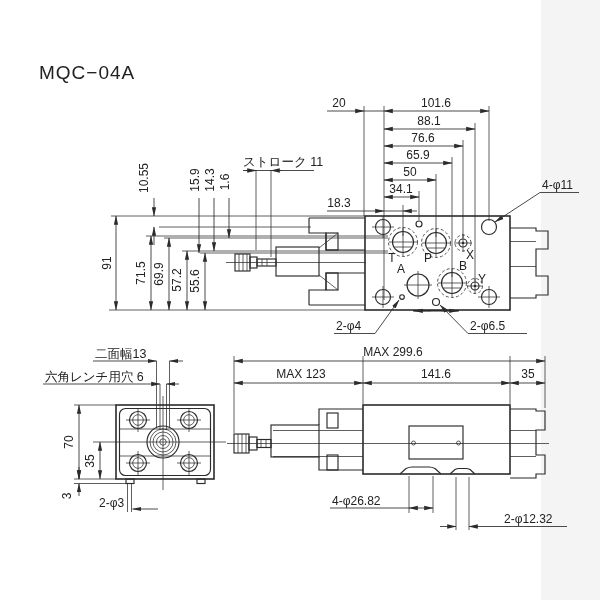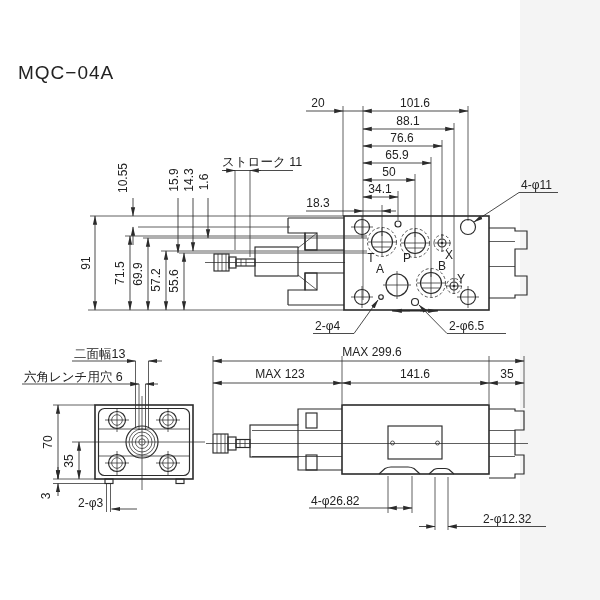--- a/index.html
+++ b/index.html
@@ -1,18 +1,19 @@
 <!DOCTYPE html>
 <html><head>
 <meta charset="utf-8">
 <style>
   html,body { margin:0; padding:0; background:#f4f4f4; }
   #page {
     width:520px; height:600px; background:#ffffff; position:relative;
     font-family:"Liberation Sans", sans-serif;
+    padding-left:21px;
   }
   svg text {
     font-family:"Liberation Sans", sans-serif;
     fill:#222222;
     font-size:12px;
   }
   svg text.ttl { font-size:19px; letter-spacing:1px; }
   svg text.jp  { font-size:12.5px; }
   svg text.mid { text-anchor:middle; }
   .ol  { fill:none; stroke:#2b2b2b; stroke-width:1.6; stroke-linejoin:miter; }

